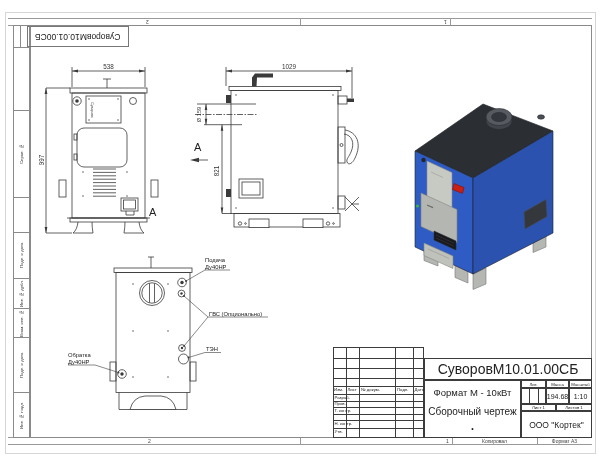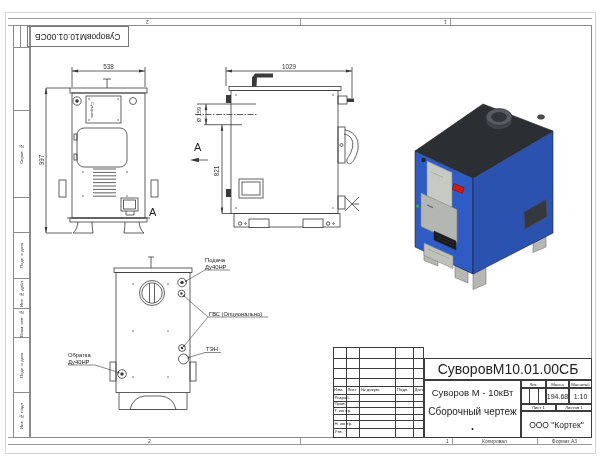--- a/index.html
+++ b/index.html
@@ -329,21 +329,21 @@
     <div class="tx" style="left:414.5px;top:388px;font-size:4.3px;">Дата</div>
     <div class="tx" style="left:334.5px;top:395.5px;font-size:4.3px;">Разраб.</div>
     <div class="tx" style="left:334.5px;top:402px;font-size:4.3px;">Пров.</div>
     <div class="tx" style="left:334.5px;top:408.5px;font-size:4.3px;">Т. контр.</div>
     <div class="tx" style="left:334.5px;top:421.5px;font-size:4.3px;">Н. контр.</div>
     <div class="tx" style="left:334.5px;top:430px;font-size:4.3px;">Утв.</div>
 
     <div class="cell" style="left:424px;top:358px;width:168px;height:22px;font-size:14px;">СуворовМ10.01.00СБ</div>
 
     <div class="cell" style="left:424px;top:380px;width:97px;height:58px;flex-direction:column;justify-content:flex-start;">
-      <div style="font-size:9.5px;margin-top:6px;">Суворов М - 10кВт</div>
+      <div style="font-size:9.5px;margin-top:6px;">Формат М - 10кВт</div>
       <div style="font-size:10px;margin-top:8px;">Сборочный чертеж</div>
       <div style="font-size:7px;margin-top:8px;">•</div>
     </div>
 
     <div class="cell" style="left:521px;top:380px;width:25px;height:8px;font-size:4.3px;">Лит.</div>
     <div class="cell" style="left:546px;top:380px;width:23px;height:8px;font-size:4.3px;">Масса</div>
     <div class="cell" style="left:569px;top:380px;width:23px;height:8px;font-size:4.3px;">Масштаб</div>
     <div class="cell" style="left:521px;top:388px;width:25px;height:16px;"></div>
     <div class="fline" style="left:529.3px;top:388px;width:1px;height:16px;"></div>
     <div class="fline" style="left:537.6px;top:388px;width:1px;height:16px;"></div>

